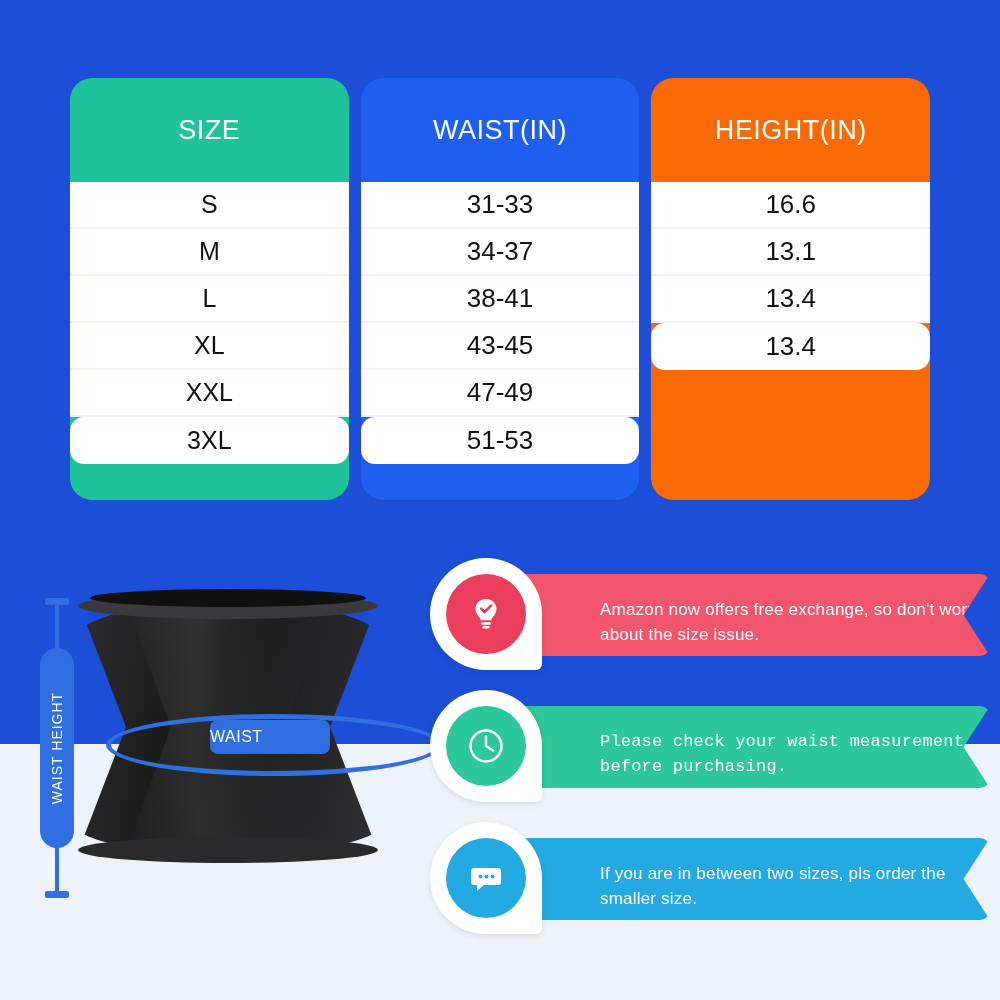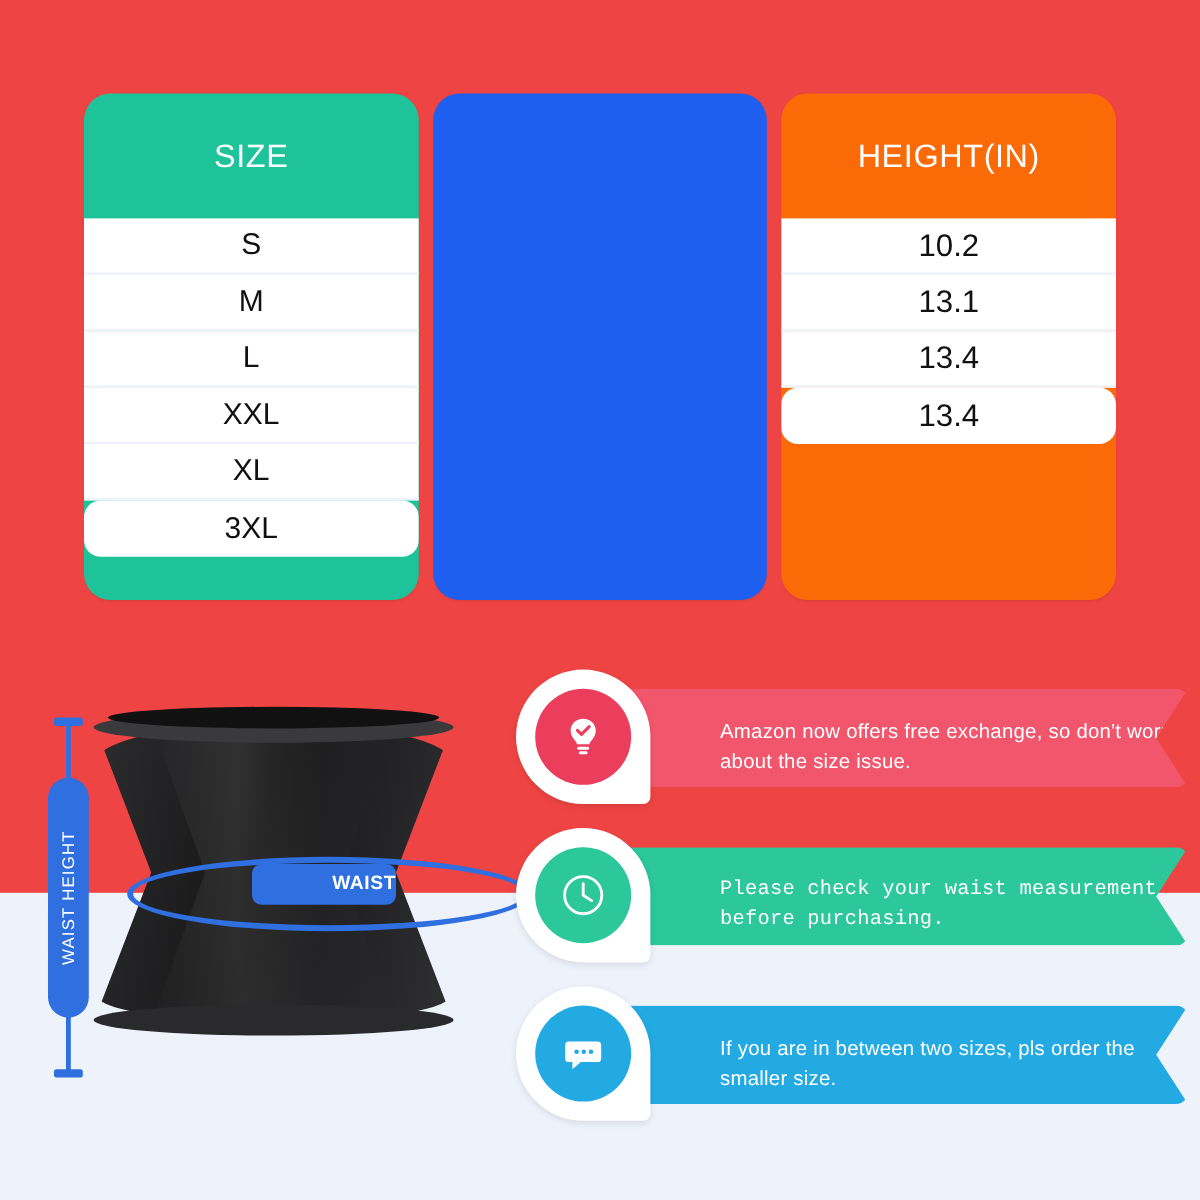--- a/index.html
+++ b/index.html
@@ -5,21 +5,21 @@
   * { box-sizing: border-box; margin: 0; padding: 0; }
   html, body {
     width: 1000px; height: 1000px;
     background: #eef2fa;
     font-family: "Liberation Sans", sans-serif;
     overflow: hidden;
   }
   #page {
     position: relative;
     width: 1000px; height: 744px;
-    background: #ef4444;
+    background: #1d4ed8;
   }
 
   
   .size-table {
     position: absolute;
     left: 70px; top: 78px;
     width: 860px; height: 422px;
     display: flex;
     gap: 12px;
   }
@@ -154,22 +154,21 @@
     border-radius: 50%;
   }
   .waist-pill {
     position: absolute;
     left: 132px; top: 118px;
     width: 120px; height: 34px;
     background: #2f6fe0;
     border-radius: 8px;
     display: flex;
     align-items: center;
-    justify-content: flex-end;
-    font-weight: bold;
+    justify-content: flex-start;
   }
   .waist-pill span {
     color: #ffffff;
     font-size: 16px;
     letter-spacing: 0.5px;
   }
 
   
   .tips {
     position: absolute;
@@ -234,33 +233,42 @@
 <div id="page">
 
   <div class="size-table">
 
     <div class="col col-size">
       <div class="col-head">SIZE</div>
       <div class="col-body">
         <div class="cell">S</div>
         <div class="cell">M</div>
         <div class="cell">L</div>
+        <div class="cell">XL</div>
         <div class="cell">XXL</div>
-        <div class="cell">XL</div>
         <div class="cell">3XL</div>
       </div>
     </div>
 
     <div class="col col-waist">
+      <div class="col-head">WAIST(IN)</div>
+      <div class="col-body">
+        <div class="cell">31-33</div>
+        <div class="cell">34-37</div>
+        <div class="cell">38-41</div>
+        <div class="cell">43-45</div>
+        <div class="cell">47-49</div>
+        <div class="cell">51-53</div>
+      </div>
     </div>
 
     <div class="col col-height">
       <div class="col-head">HEIGHT(IN)</div>
       <div class="col-body">
-        <div class="cell">10.2</div>
+        <div class="cell">16.6</div>
         <div class="cell">13.1</div>
         <div class="cell">13.4</div>
         <div class="cell">13.4</div>
       </div>
     </div>
 
   </div>
 
   <div class="product-area">
 

